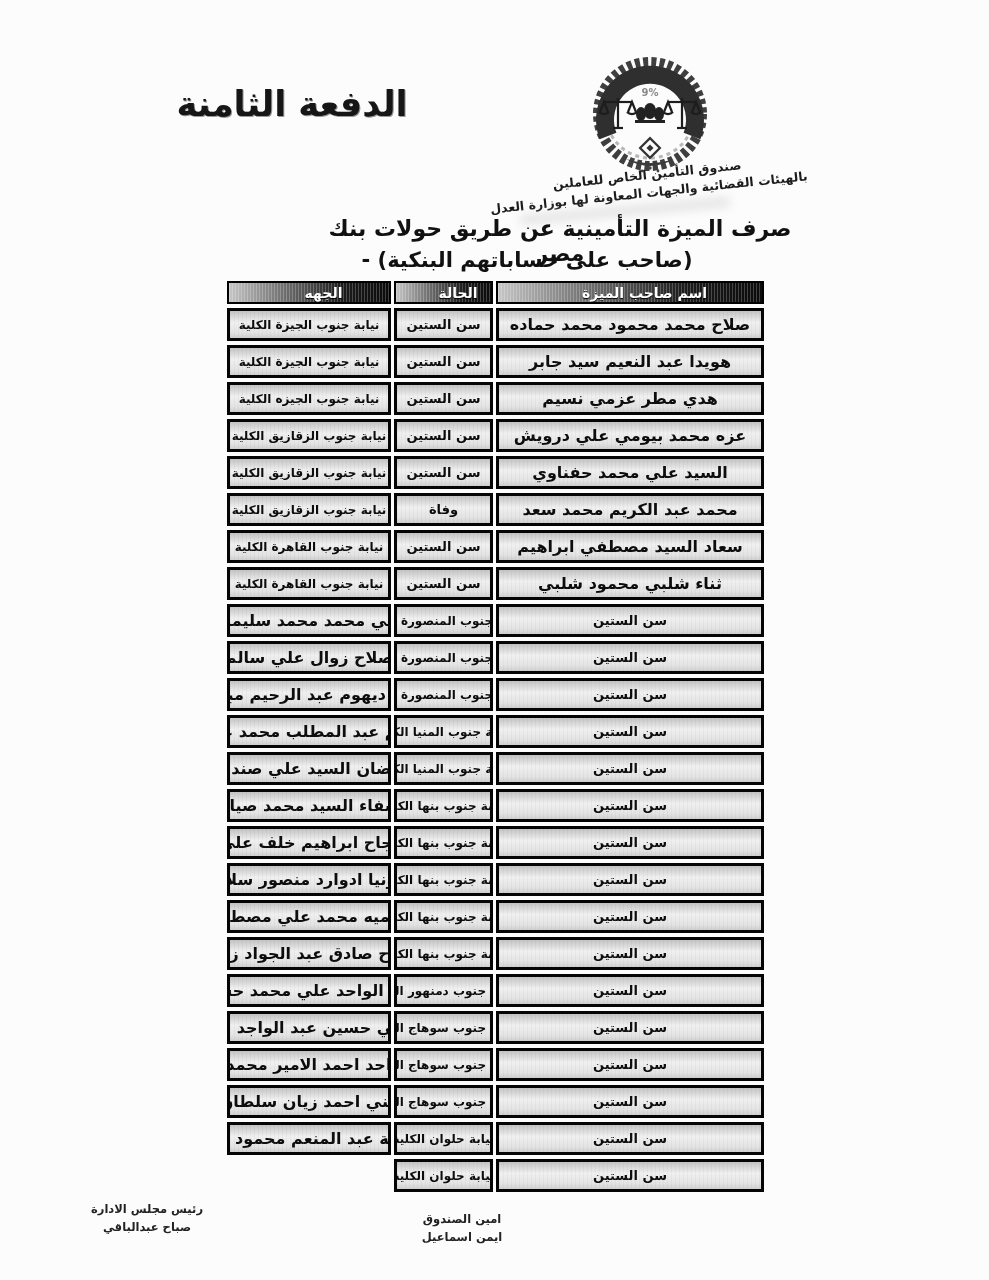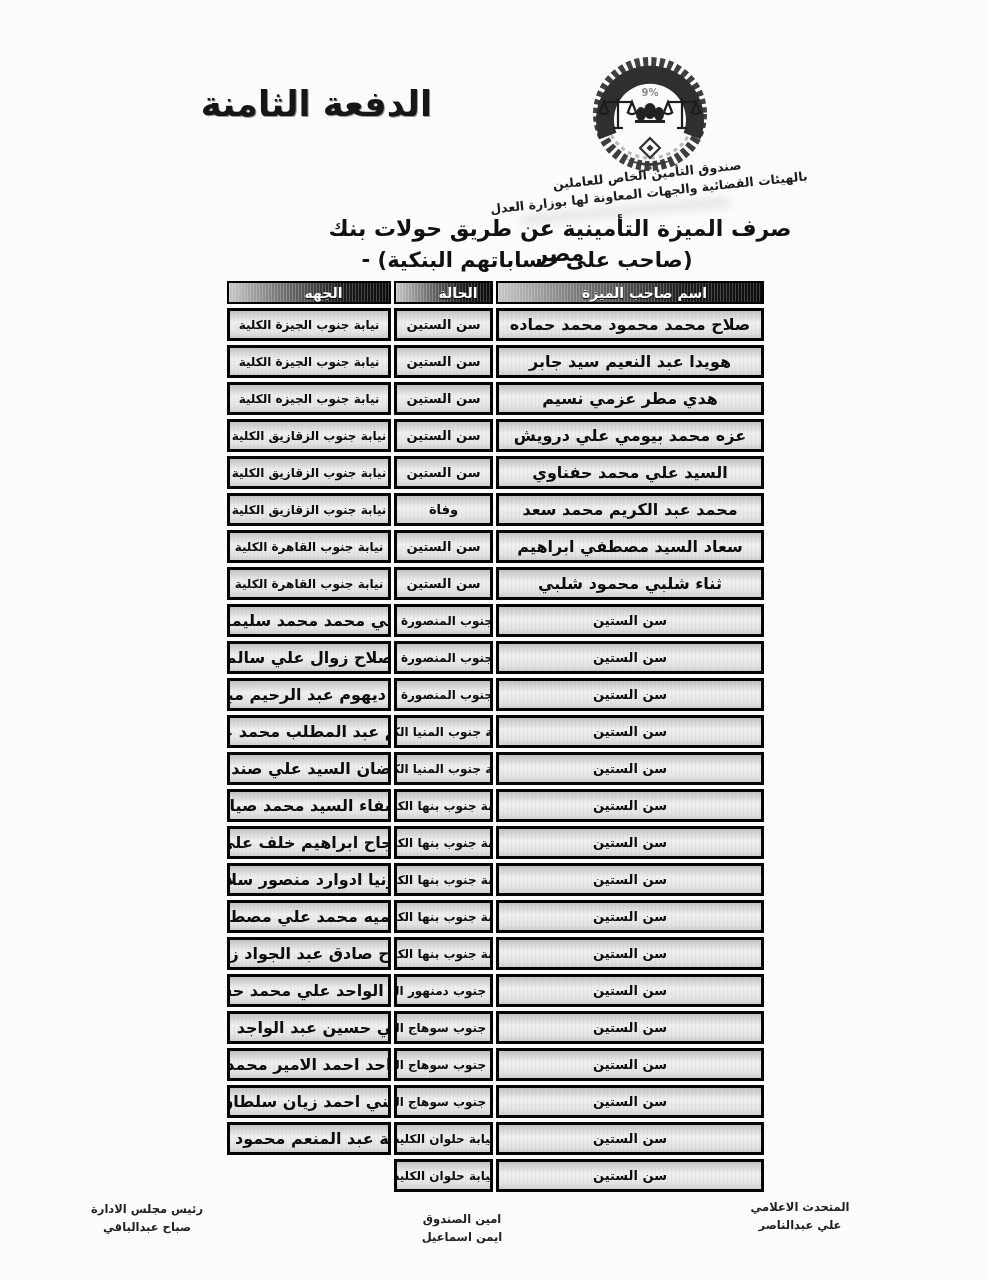--- a/index.html
+++ b/index.html
@@ -2,21 +2,21 @@
 <html lang="ar"><head>
 <meta charset="utf-8">
 <style>
   html,body{margin:0;padding:0;background:#e8e8e8;}
   .page{
     position:relative;width:989px;height:1280px;background:#fcfcfc;
     font-family:"DejaVu Sans",sans-serif;overflow:hidden;margin:0 auto;
   }
   
   .batch-title{
-    position:absolute;left:188px;top:84px;width:244px;
+    position:absolute;left:170px;top:84px;width:244px;text-align:center;
     font-size:35px;font-weight:bold;color:#161616;direction:rtl;
     text-shadow:1px 1px 0 #9a9a9a;
   }
   .logo-wrap{position:absolute;left:540px;top:56px;width:220px;height:118px;}
   .logo-captions{
     position:absolute;left:488px;top:166px;width:320px;text-align:center;
     direction:rtl;font-weight:bold;color:#1c1c1c;transform:rotate(-6deg);
     line-height:1.45;
   }
   .logo-captions .cap1{font-size:12.5px;}
@@ -206,18 +206,14 @@
     </div>
 
   <div class="sig sig-left">
     <div>رئيس مجلس الادارة</div>
     <div>صباح عبدالباقي</div>
   </div>
   <div class="sig sig-center">
     <div>امين الصندوق</div>
     <div>ايمن اسماعيل</div>
   </div>
-  <div class="sig sig-right">
-    <div>المتحدث الاعلامي</div>
-    <div>علي عبدالناصر</div>
-  </div>
 
 </div>
 
 </body></html>

